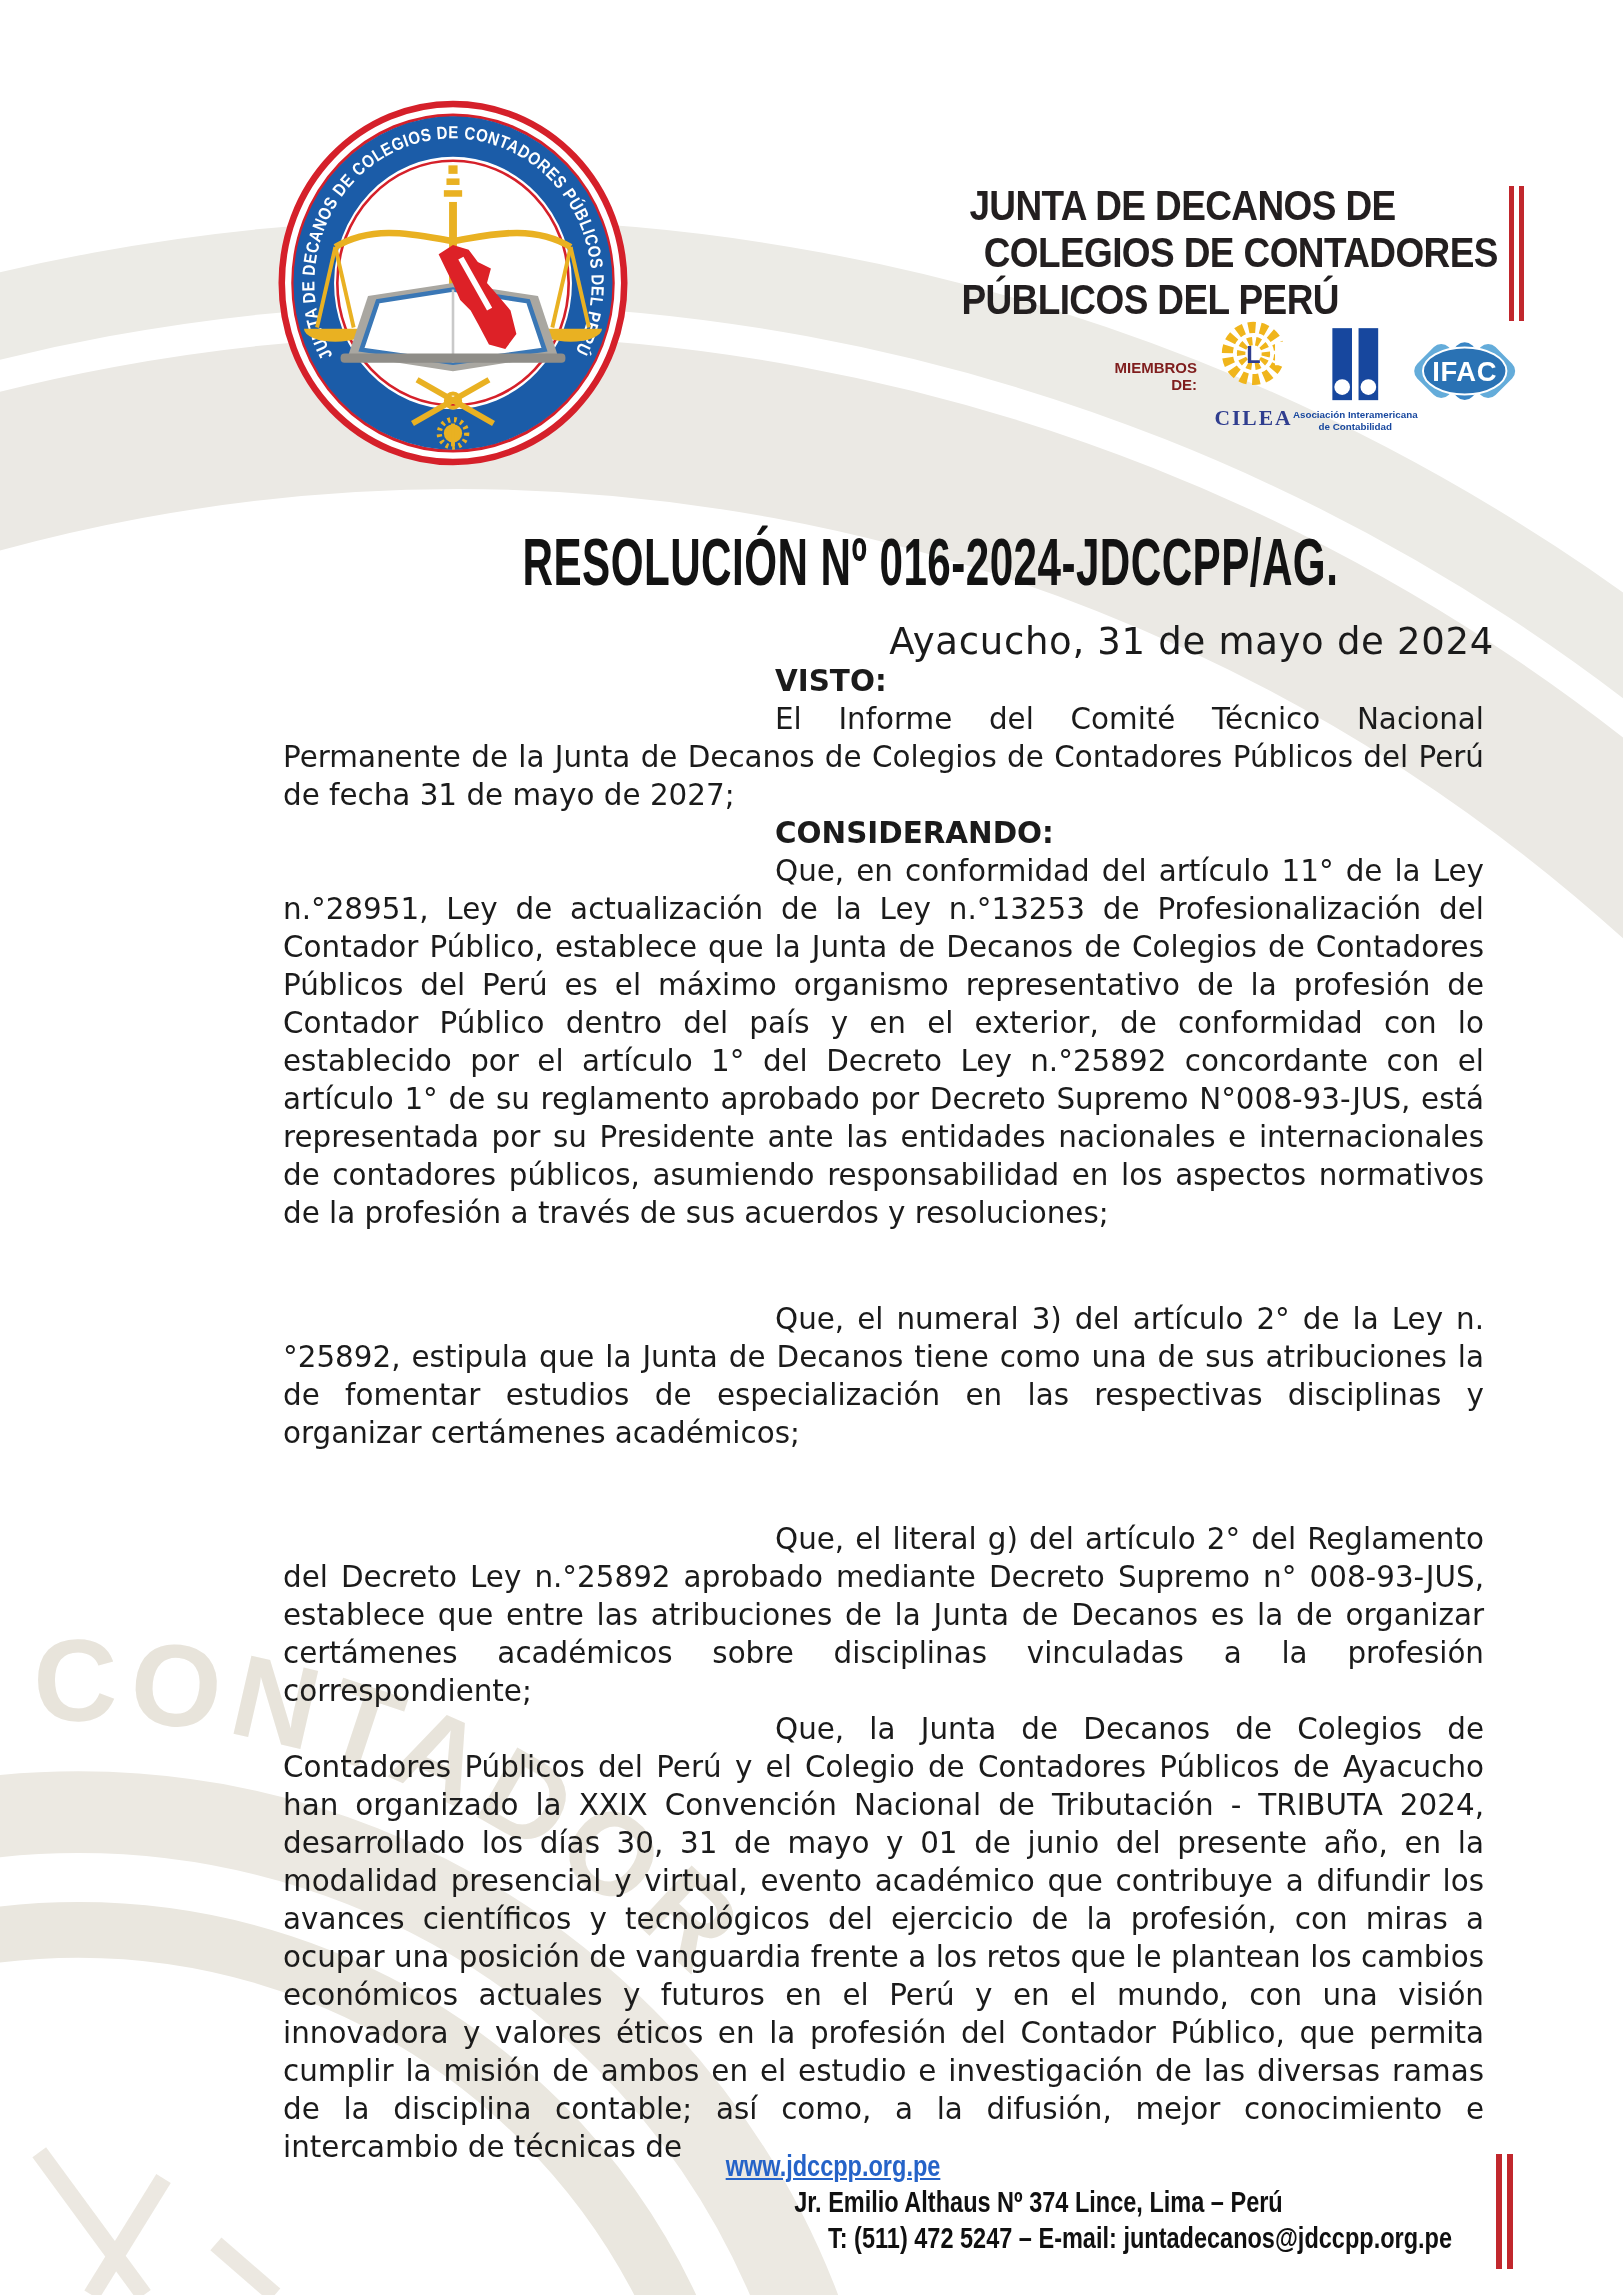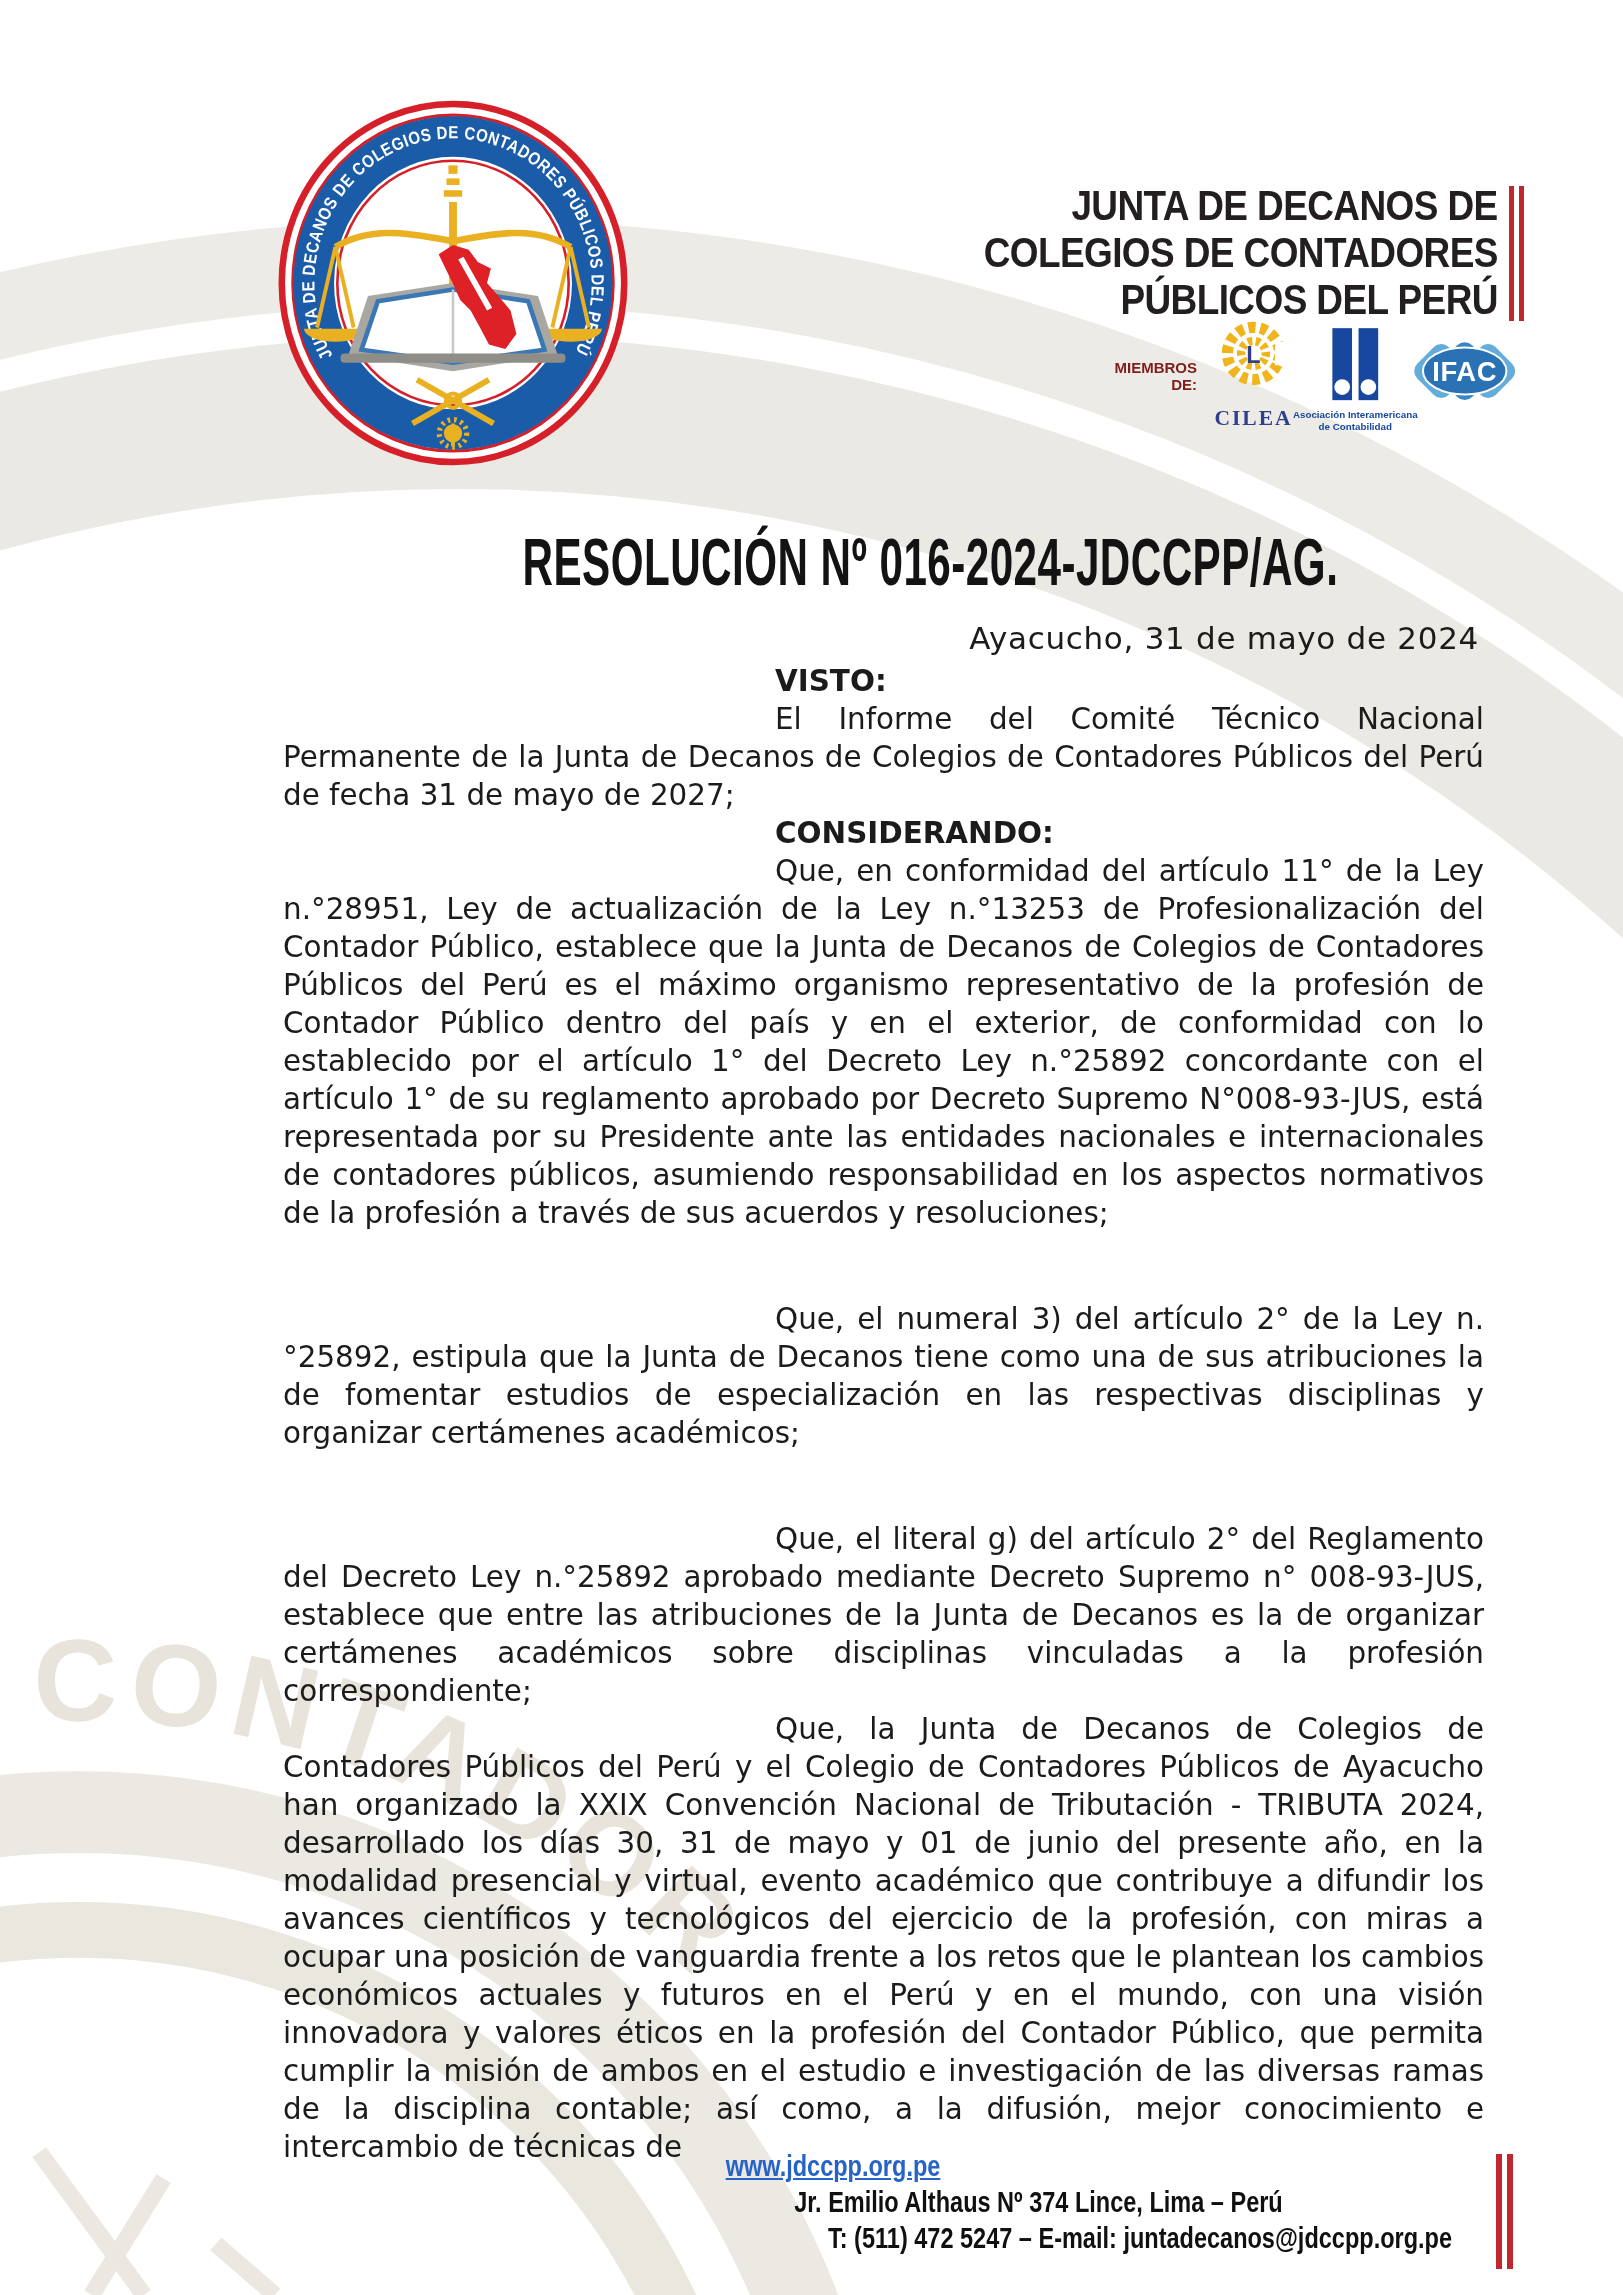--- a/index.html
+++ b/index.html
@@ -5,21 +5,21 @@
   html,body{margin:0;padding:0;background:#ffffff;}
   .page{
     position:relative;width:1623px;height:2295px;background:#ffffff;
     overflow:hidden;font-family:"DejaVu Sans",sans-serif;color:#1b1b1b;
   }
   .abs{position:absolute;}
   
   svg.bg{position:absolute;left:0;top:0;z-index:0;}
   .content{position:absolute;left:0;top:0;width:100%;height:100%;z-index:1;}
   
-  .org-name{position:absolute;right:125px;top:182px;text-align:right;}
+  .org-name{position:absolute;right:125px;top:182px;}
   .org-name .line{height:47px;line-height:47px;white-space:nowrap;}
   .org-name .line span{
     display:inline-block;transform:scaleX(0.86);transform-origin:100% 50%;
     font-family:"Liberation Sans",sans-serif;font-weight:700;font-size:43px;
     color:#231f20;letter-spacing:-0.7px;
   }
   .dbar{position:absolute;background:#c1272d;}
   .miembros{
     position:absolute;right:426px;top:359px;text-align:right;
     font-family:"Liberation Sans",sans-serif;font-weight:700;font-size:15px;
@@ -29,22 +29,22 @@
     font-family:"Liberation Serif",serif;font-weight:700;letter-spacing:3px;
   }
   
   .title-row{position:absolute;left:283px;top:523px;width:1201px;text-align:center;white-space:nowrap;}
   .title-row span{
     display:inline-block;transform:scaleX(0.63);transform-origin:50% 50%;
     font-family:"Liberation Sans",sans-serif;font-weight:700;font-size:67px;
     color:#131313;letter-spacing:0.7px;
   }
   .date-row{
-    position:absolute;left:278px;top:620px;width:1201px;text-align:right;
-    font-size:31px;color:#1b1b1b;letter-spacing:0.7px;
+    position:absolute;left:293px;top:620px;width:1201px;text-align:right;
+    font-size:37px;color:#1b1b1b;letter-spacing:0.7px;
   }
   
   .body-text{
     position:absolute;left:283px;top:662px;width:1201px;
     font-size:29.4px;line-height:38px;text-align:justify;color:#1b1b1b;
   }
   .body-text p{margin:0;text-indent:492px;}
   .body-text .heading{font-weight:700;padding-left:492px;text-indent:0;}
   .gap-before{margin-top:68px !important;}
   

